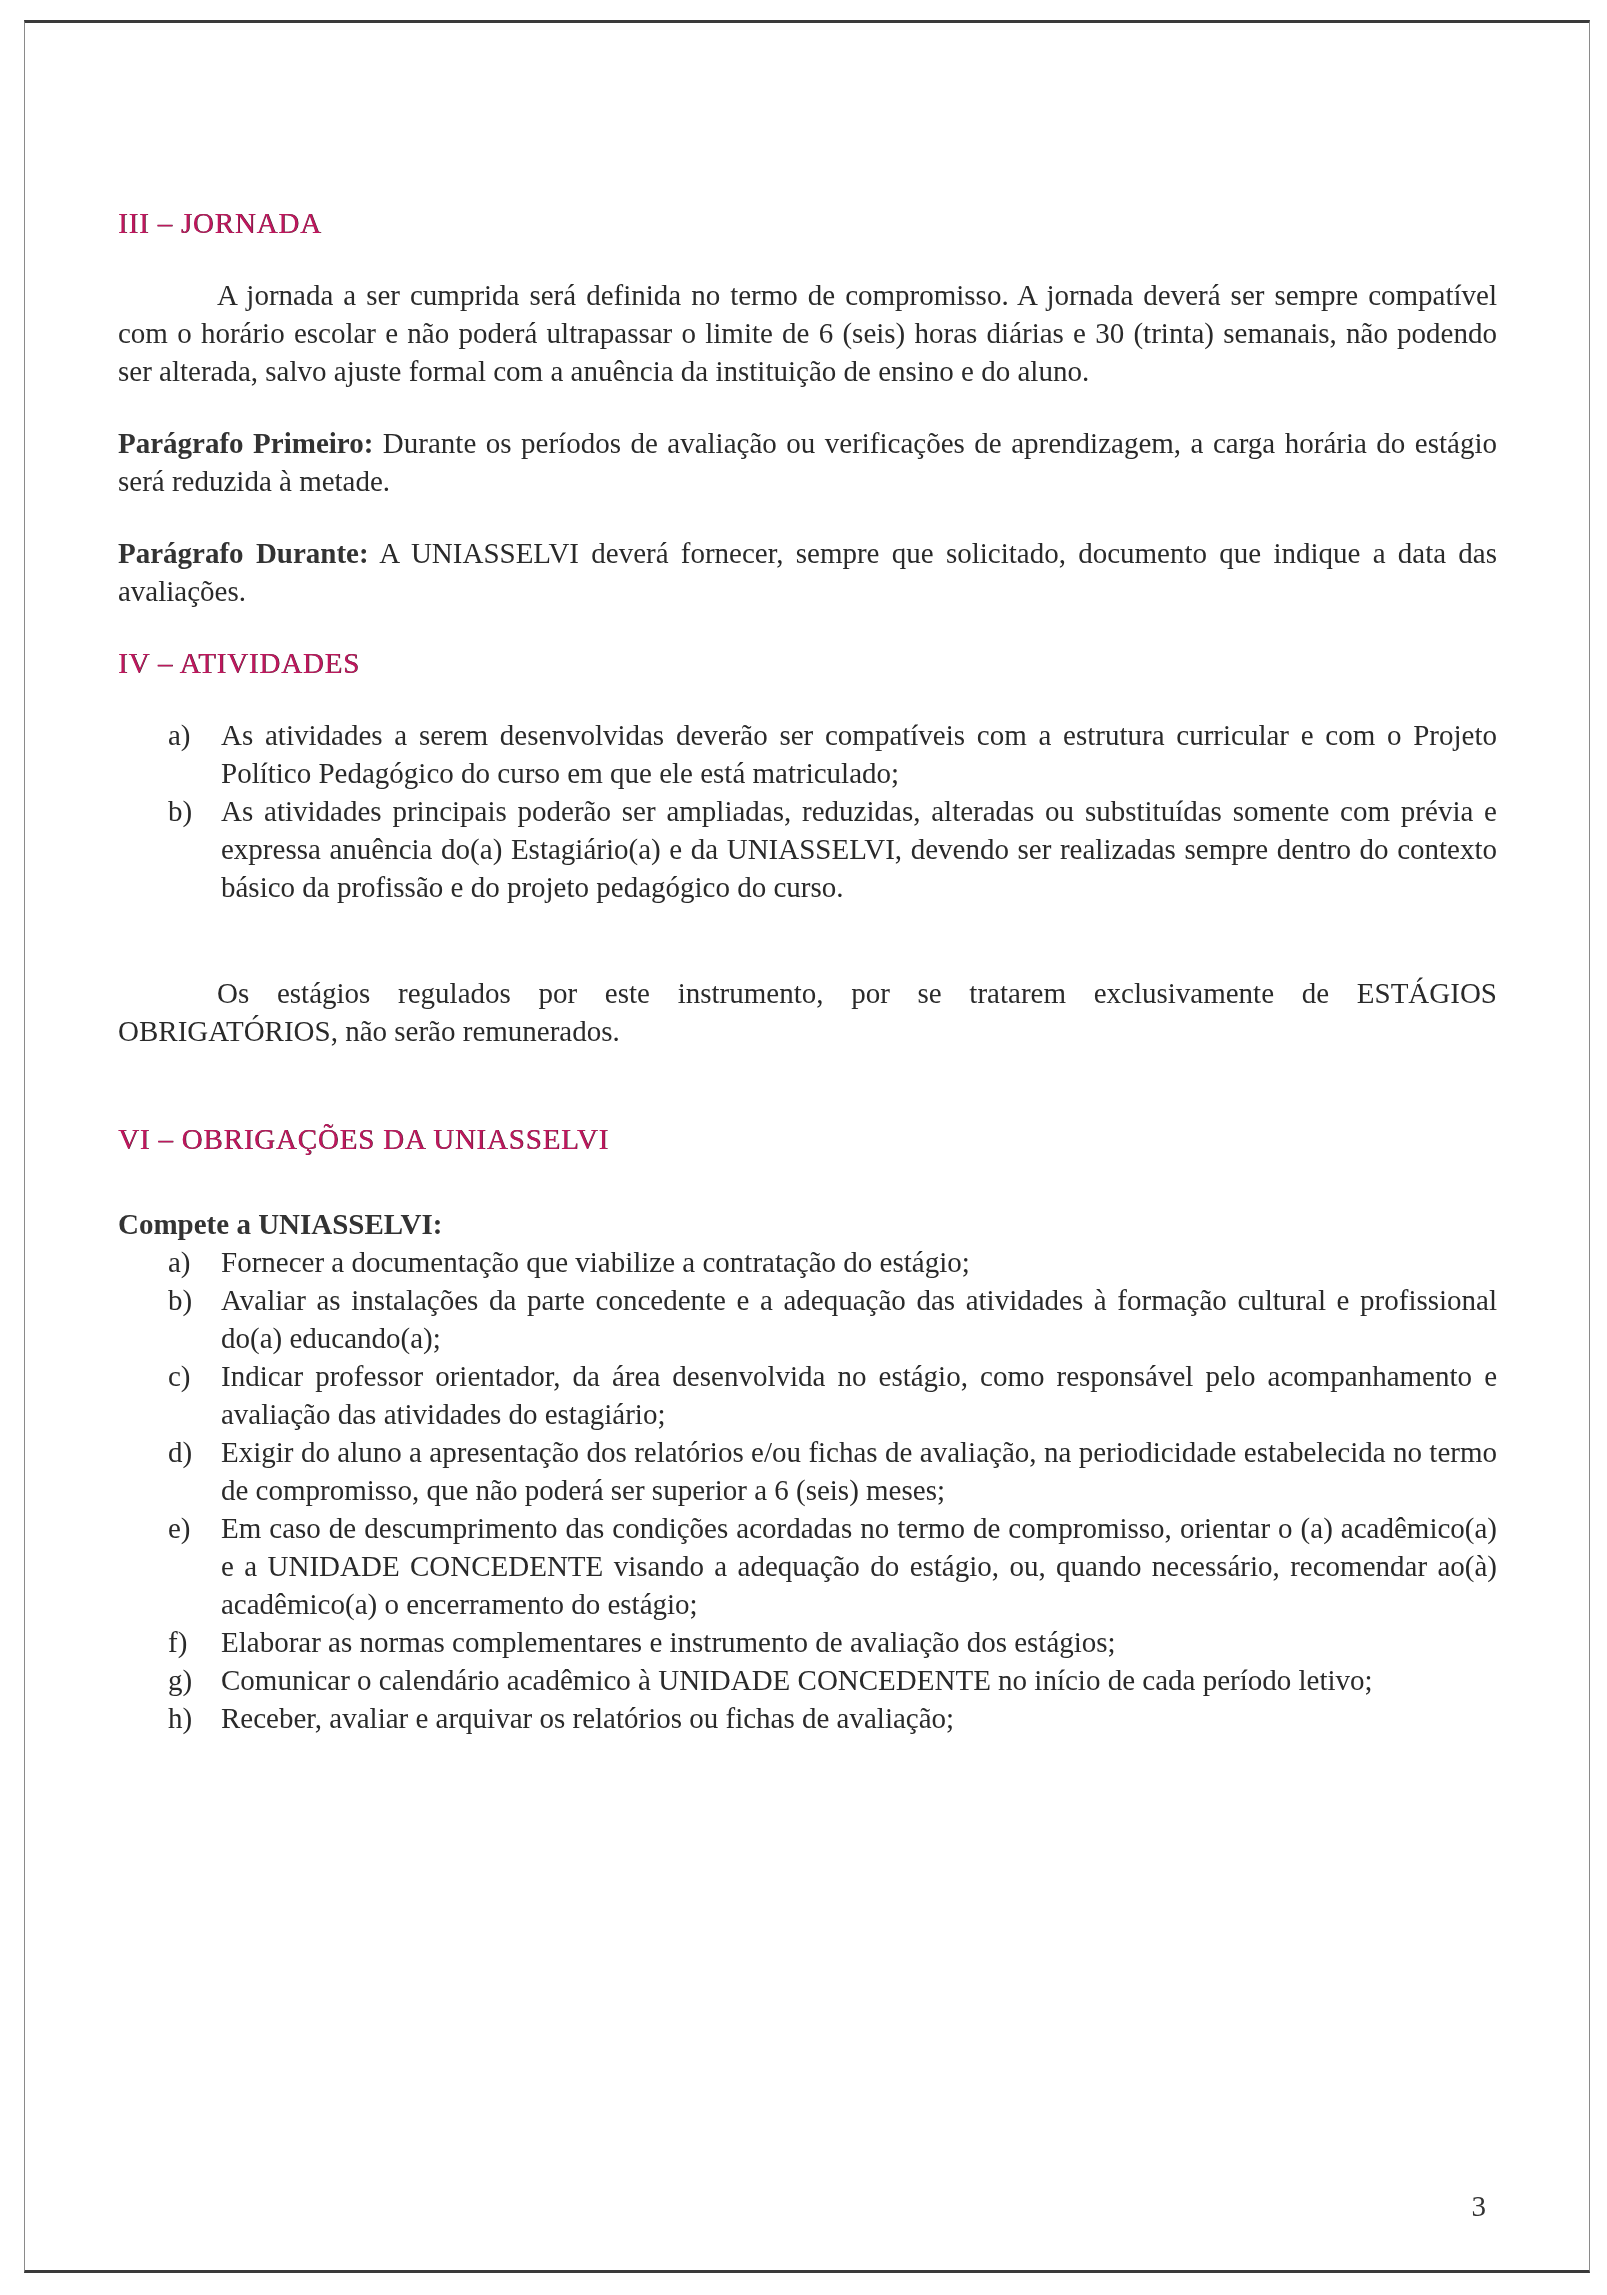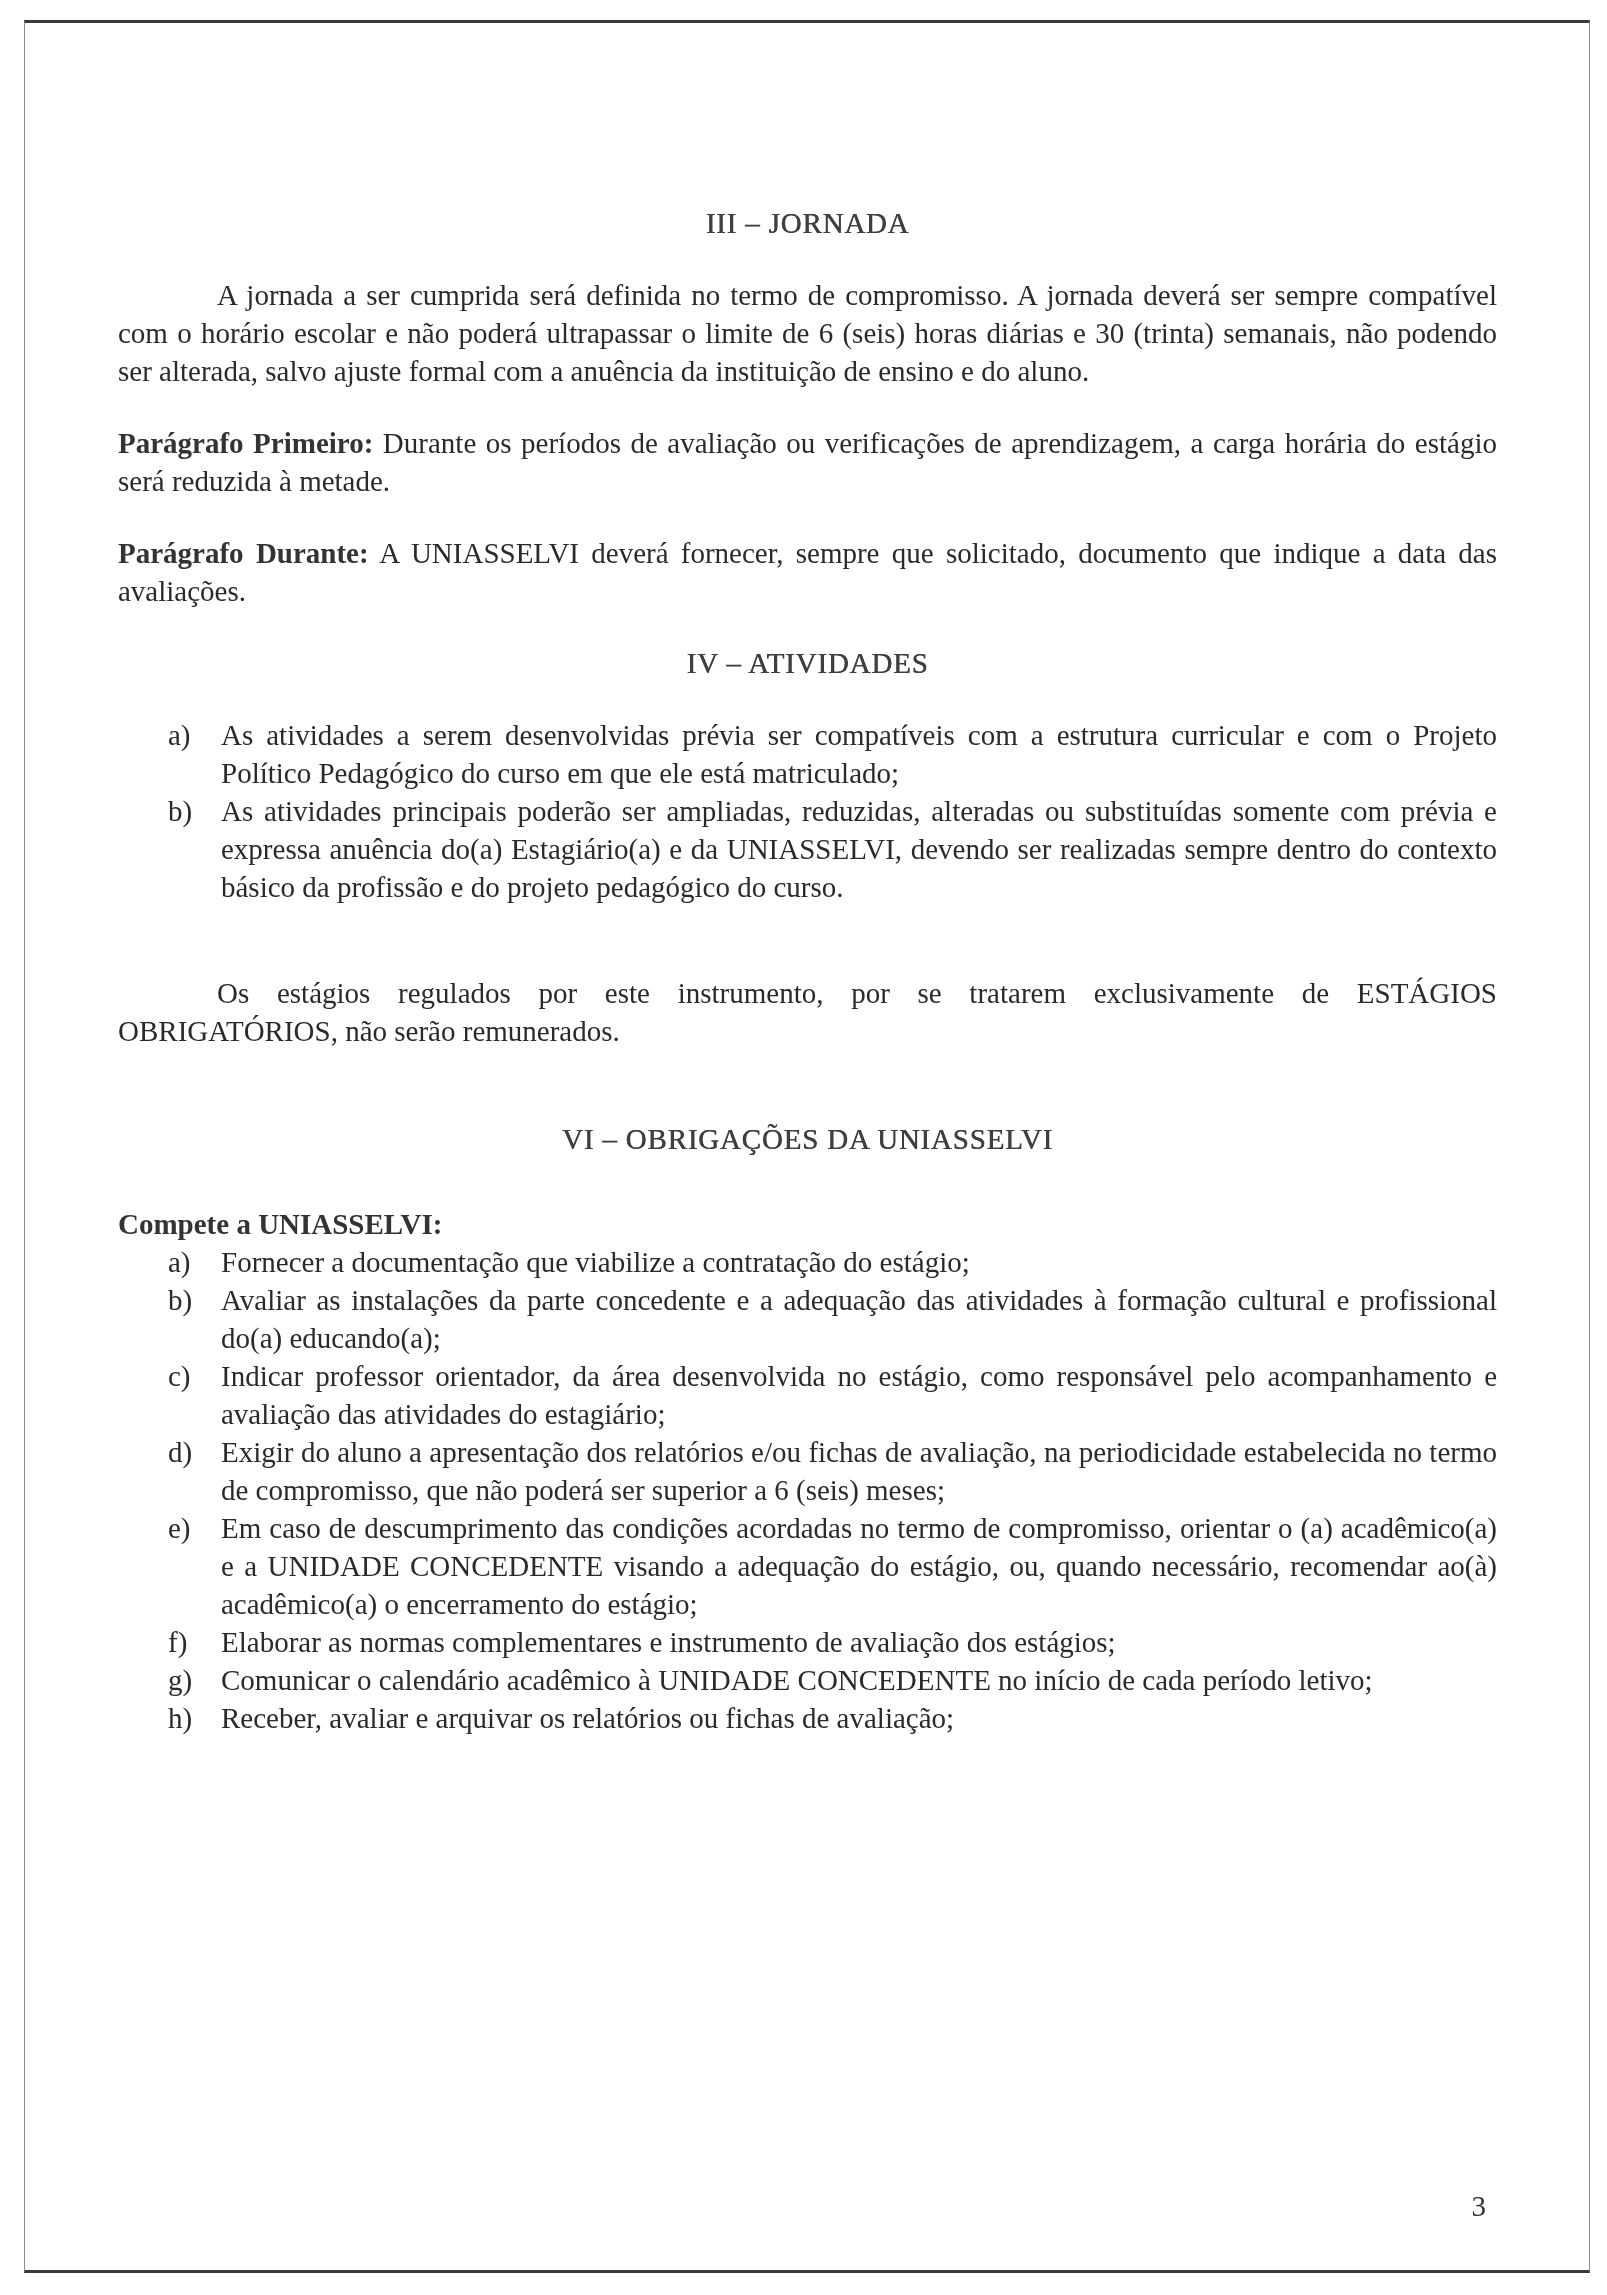--- a/index.html
+++ b/index.html
@@ -29,26 +29,25 @@
     }
     .content {
       position: absolute;
       left: 118px;
       top: 204px;
       width: 1379px;
       font-size: 29px;
       line-height: 38px;
     }
     .section-title {
-      text-align: center;
       font-size: 29px;
       letter-spacing: 0.8px;
       margin: 0;
       font-weight: normal;
-      color: #404040;
+      color: #be185d;
       text-shadow: 0.5px 0 0 #333;
     }
     .para {
       margin: 0;
       text-align: justify;
     }
     .indent {
       text-indent: 99px;
     }
     .bold {
@@ -104,21 +103,21 @@
   </section>
 
   <div class="gap-40"></div>
 
   <section>
     <h2 class="section-title">IV – ATIVIDADES</h2>
     <div class="gap-40"></div>
     <ul class="list">
       <li class="list-item">
         <span class="label">a)</span>
-        <span>As atividades a serem desenvolvidas prévia ser compatíveis com a estrutura curricular e com o Projeto Político Pedagógico do curso em que ele está matriculado;</span>
+        <span>As atividades a serem desenvolvidas deverão ser compatíveis com a estrutura curricular e com o Projeto Político Pedagógico do curso em que ele está matriculado;</span>
       </li>
       <li class="list-item">
         <span class="label">b)</span>
         <span>As atividades principais poderão ser ampliadas, reduzidas, alteradas ou substituídas somente com prévia e expressa anuência do(a) Estagiário(a) e da UNIASSELVI, devendo ser realizadas sempre dentro do contexto básico da profissão e do projeto pedagógico do curso.</span>
       </li>
     </ul>
   </section>
 
   <div class="gap-40"></div>
 

